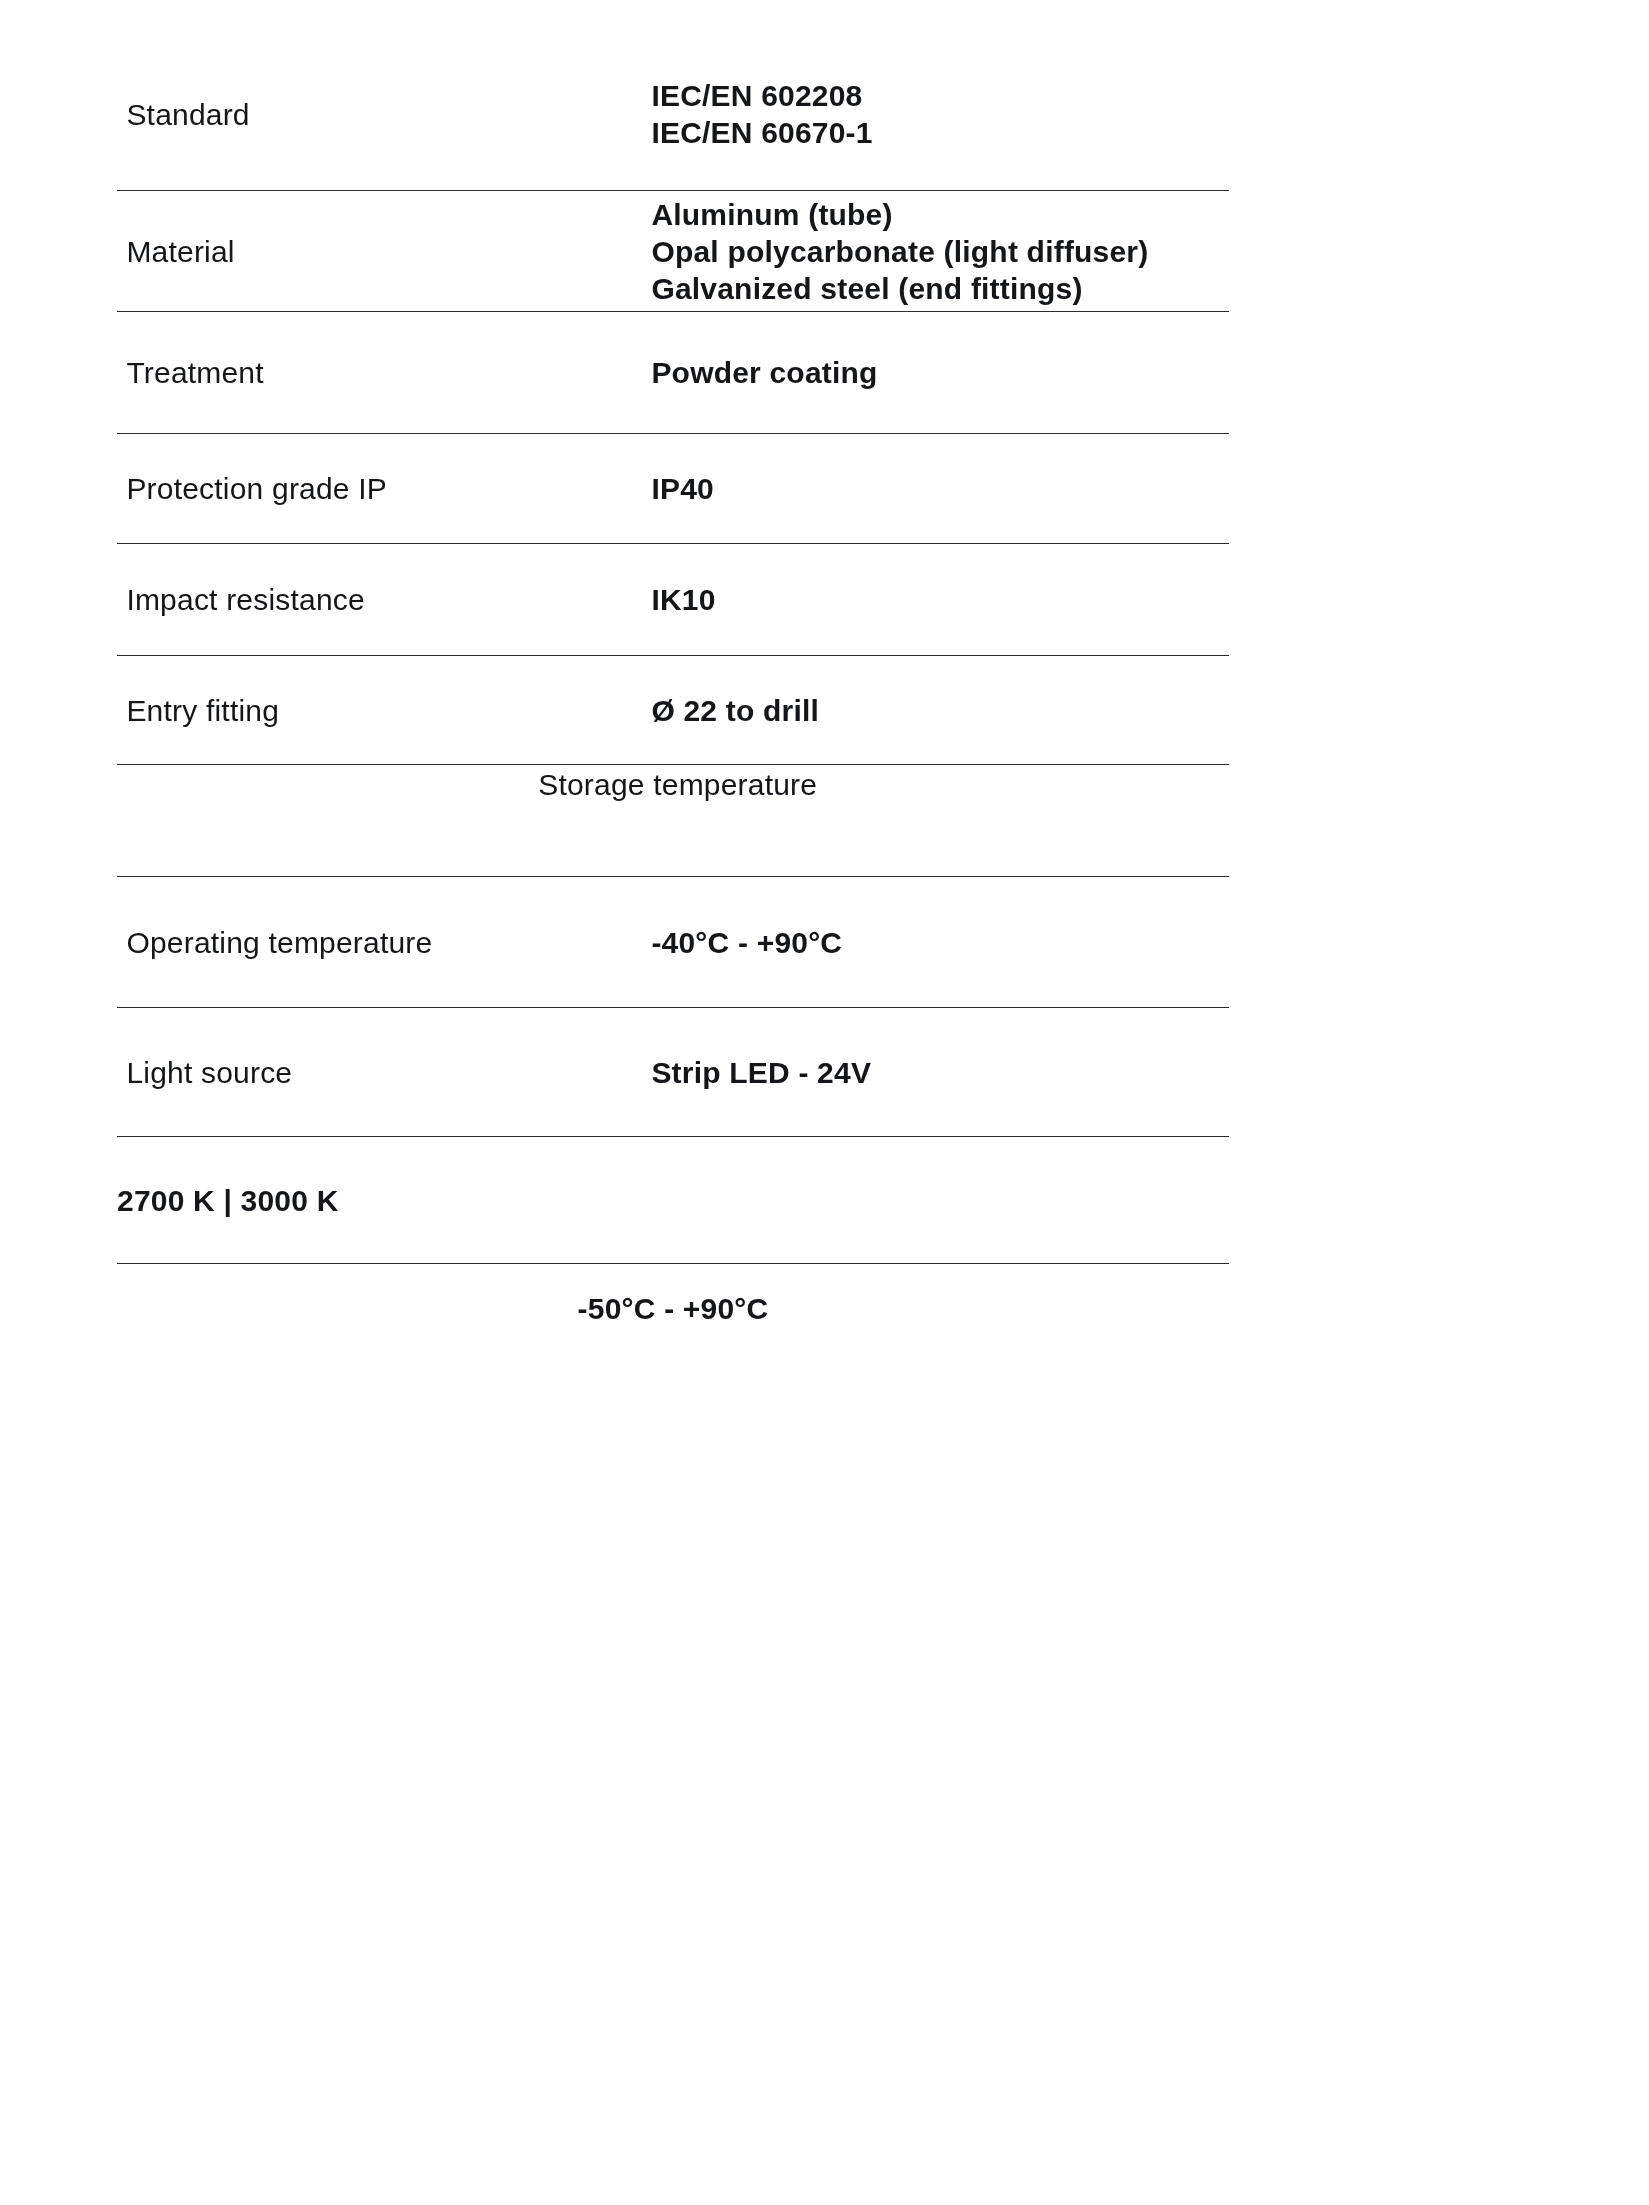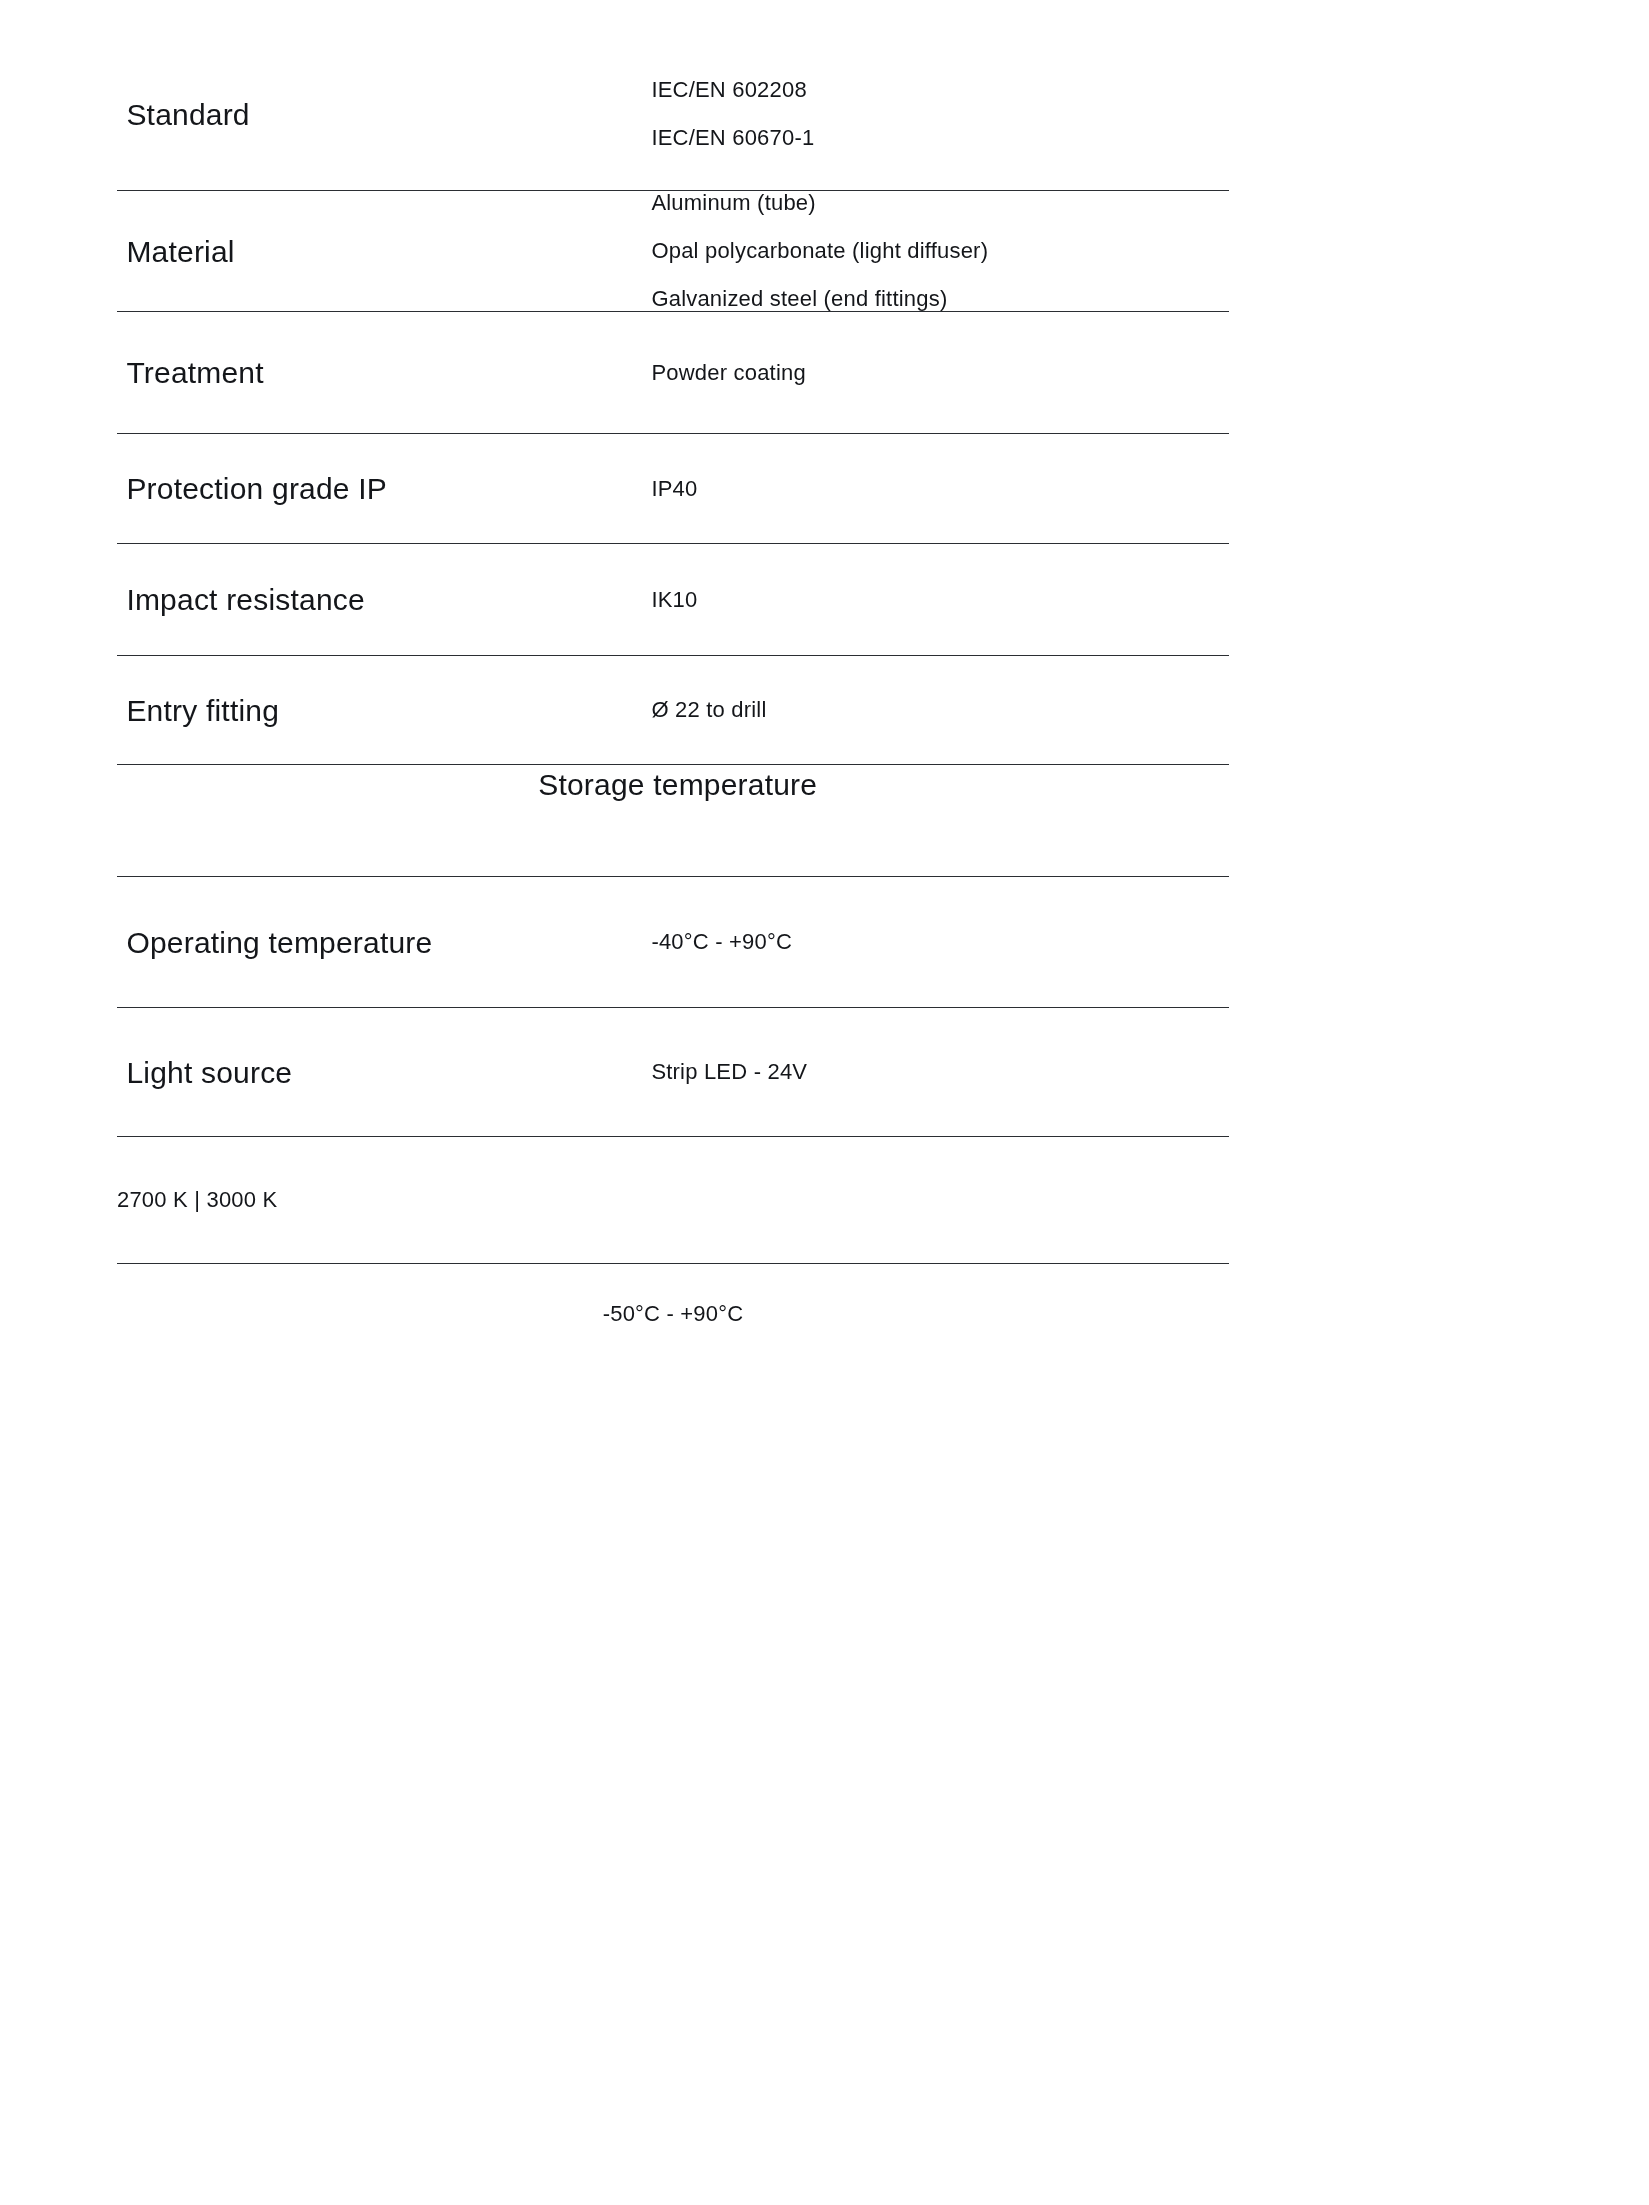--- a/index.html
+++ b/index.html
@@ -43,24 +43,24 @@
   .spec-label {
     flex: 0 0 525px;
     padding-left: 9.4px;
     font-size: 30px;
     font-weight: 500;
     letter-spacing: 0.2px;
     line-height: 1.3;
   }
   .spec-value {
     flex: 1 1 auto;
-    font-size: 22px;
-    font-weight: 400;
+    font-size: 30px;
+    font-weight: 700;
     letter-spacing: 0.2px;
-    line-height: 48px;
+    line-height: 37px;
     white-space: pre-line; 
   }
 </style>
 </head>
 <body>
 
 <div class="spec-table">
 
   <div class="spec-row">
     <div class="spec-label">Standard</div>

